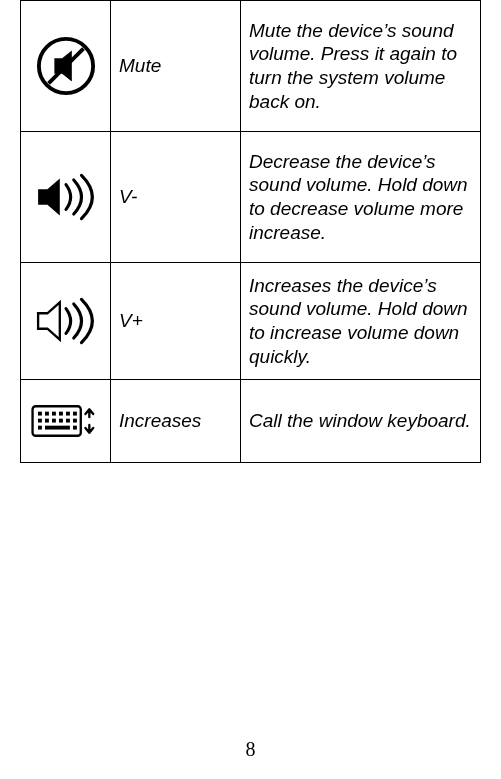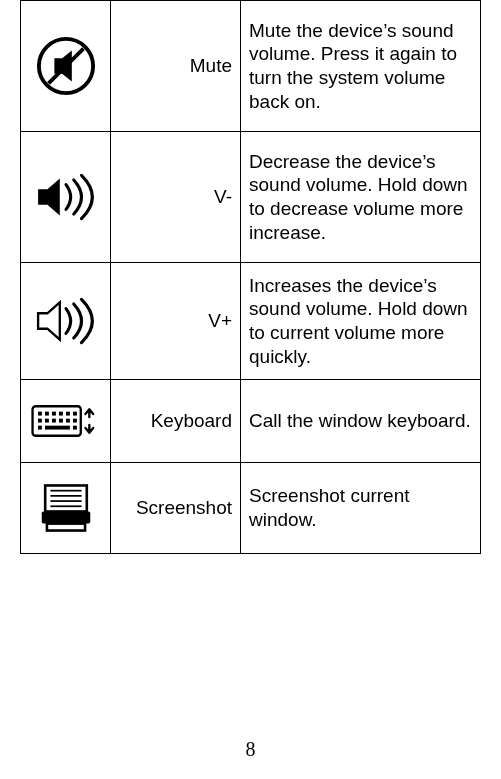--- a/index.html
+++ b/index.html
@@ -21,31 +21,32 @@
   }
   table.funcs {
     border-collapse: collapse;
     width: 100%;
     table-layout: fixed;
   }
   table.funcs td {
     border: 1px solid #000;
     padding: 10px 8px;
     vertical-align: middle;
+    font-style: italic;
   }
   col.c-icon  { width: 90px; }
   col.c-label { width: 130px; }
   col.c-desc  { width: auto; }
   td.icon-cell {
     text-align: center;
     vertical-align: middle;
     padding: 6px;
   }
   td.label-cell {
-    text-align: right;
+    text-align: left;
     vertical-align: middle;
   }
   td.desc-cell {
     text-align: left;
     vertical-align: middle;
     line-height: 1.25;
   }
   .footer-page {
     position: absolute;
     bottom: 18px;
@@ -109,21 +110,21 @@
             <path d="M4 20 h12 l16 -14 v48 l-16 -14 h-12 z" fill="none" stroke="#000" stroke-width="3"></path>
             <path d="M40 14 q12 16 0 32" fill="none" stroke="#000" stroke-width="4" stroke-linecap="round"></path>
             <path d="M50 8 q20 22 0 44" fill="none" stroke="#000" stroke-width="4" stroke-linecap="round"></path>
             <path d="M60 2 q28 28 0 56" fill="none" stroke="#000" stroke-width="4" stroke-linecap="round"></path>
           </svg>
         </td>
         <td class="label-cell">
           <span>V+</span>
         </td>
         <td class="desc-cell">
-          <span>Increases the device’s sound volume.  Hold down to current volume more quickly.</span>
+          <span>Increases the device’s sound volume.  Hold down to increase volume down quickly.</span>
         </td>
       </tr>
 
       <tr>
         <td class="icon-cell" style="height:62px;">
           <svg width="70" height="40" viewBox="0 0 90 50">
             <rect x="2" y="6" width="62" height="38" rx="4" fill="none" stroke="#000" stroke-width="3"></rect>
             <g fill="#000">
               <rect x="9" y="13" width="5" height="5"></rect>
                 <rect x="18" y="13" width="5" height="5"></rect>
@@ -138,45 +139,26 @@
                 <rect x="45" y="22" width="5" height="5"></rect>
                 <rect x="54" y="22" width="5" height="5"></rect>
               <rect x="9" y="31" width="5" height="5"></rect>
                 <rect x="18" y="31" width="32" height="5"></rect>
                 <rect x="54" y="31" width="5" height="5"></rect>
             </g>
             <path d="M75 10 l0 10 M70 16 l5 -6 l5 6 M75 40 l0 -10 M70 34 l5 6 l5 -6" fill="none" stroke="#000" stroke-width="3" stroke-linecap="round" stroke-linejoin="round"></path>
           </svg>
         </td>
         <td class="label-cell">
-          <span>Keyboard</span>
+          <span>Increases</span>
         </td>
         <td class="desc-cell">
           <span>Call the window keyboard.</span>
         </td>
       </tr>
 
-      <tr>
-        <td class="icon-cell" style="height:70px;">
-          <svg width="56" height="52" viewBox="0 0 64 60">
-            <rect x="8" y="4" width="48" height="30" fill="none" stroke="#000" stroke-width="3"></rect>
-            <line x1="14" y1="10" x2="50" y2="10" stroke="#000" stroke-width="2"></line>
-            <line x1="14" y1="16" x2="50" y2="16" stroke="#000" stroke-width="2"></line>
-            <line x1="14" y1="22" x2="50" y2="22" stroke="#000" stroke-width="2"></line>
-            <line x1="14" y1="28" x2="50" y2="28" stroke="#000" stroke-width="2"></line>
-            <rect x="4" y="34" width="56" height="14" rx="2" fill="#000"></rect>
-            <rect x="10" y="48" width="44" height="8" fill="none" stroke="#000" stroke-width="3"></rect>
-          </svg>
-        </td>
-        <td class="label-cell">
-          <span>Screenshot</span>
-        </td>
-        <td class="desc-cell">
-          <span>Screenshot current window.</span>
-        </td>
-      </tr>
 
 
     </tbody>
   </table>
 
   <div class="footer-page">8</div>
 </div>
 
 </body></html>

